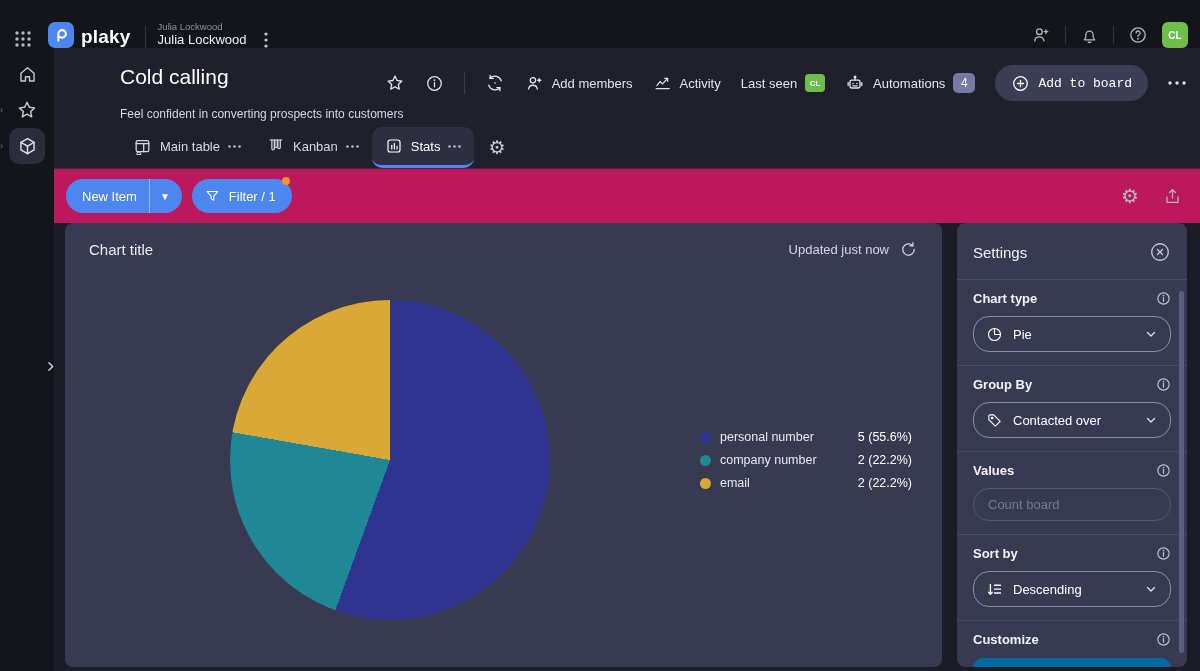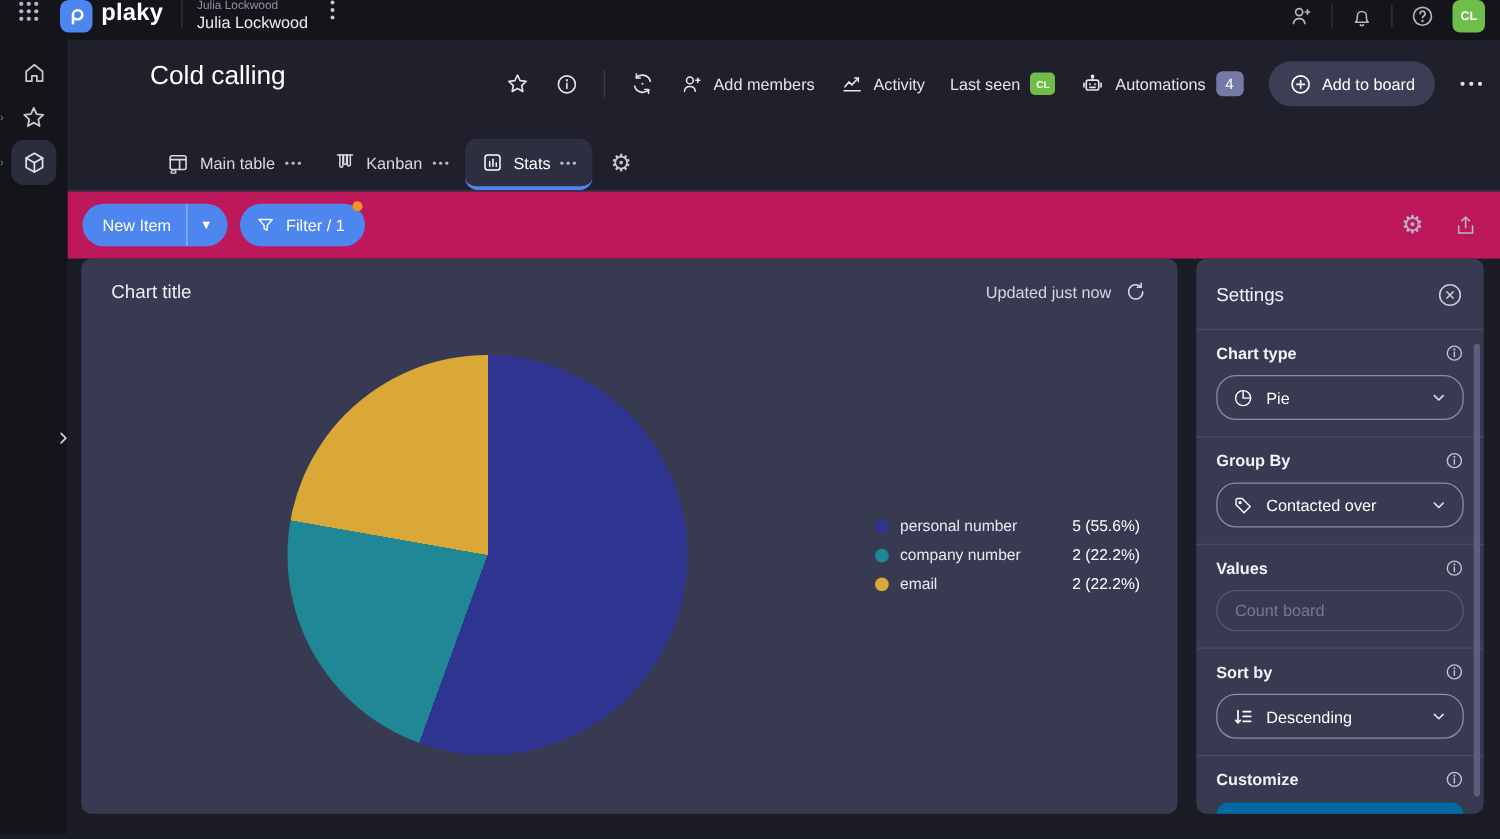--- a/index.html
+++ b/index.html
@@ -2,21 +2,21 @@
 <html><head>
 <meta charset="utf-8">
 <style>
   * { margin:0; padding:0; box-sizing:border-box; }
   html,body { width:1200px; height:671px; overflow:hidden; }
   body { font-family:"Liberation Sans", sans-serif; background:#1b1c25; color:#e9eaf2; }
   svg { display:block; }
   .ic { stroke:currentColor; fill:none; stroke-width:1.6; stroke-linecap:round; stroke-linejoin:round; }
 
   
-  .topbar { height:32px; background:#14151b; display:flex; align-items:flex-start; padding:0 12px 0 14px; position:relative; z-index:5; }
+  .topbar { height:48px; background:#14151b; display:flex; align-items:flex-end; padding:0 12px 0 14px; position:relative; z-index:5; }
   .topbar .right { margin-left:auto; display:flex; align-items:center; gap:14px; color:#b4b6c4; }
   .grid-btn { color:#b4b6c4; margin-right:16px; cursor:pointer; }
   .logo-badge { width:26px; height:26px; border-radius:7px; background:#4d86ee; display:flex; align-items:center; justify-content:center; margin-right:7px; }
   .brand { font-size:19px; font-weight:700; color:#fff; letter-spacing:.2px; margin-right:14px; }
   .tb-sep { width:1px; height:22px; background:#34353f; margin-right:12px; }
   .ws { display:flex; flex-direction:column; line-height:1.15; margin-right:18px; }
   .ws-label { font-size:9.5px; color:#8f91a0; }
   .ws-name { font-size:13px; color:#eceef4; }
   .kebab { color:#c7c9d4; font-size:15px; letter-spacing:0; cursor:pointer; }
   .tb-sep2 { width:1px; height:18px; background:#34353f; }
@@ -34,21 +34,21 @@
 
   
   .board-header { background:#1f202b; height:121px; position:relative; border-bottom:1px solid #32334a; }
   .board-title { position:absolute; left:66px; top:17px; font-size:21px; font-weight:500; color:#fff; }
   .board-subtitle { position:absolute; left:66px; top:59px; font-size:12px; color:#d6d7e2; }
   .board-actions { position:absolute; right:14px; top:17px; height:36px; display:flex; align-items:center; gap:20px; color:#c9cbd8; }
   .ha-item { display:flex; align-items:center; gap:8px; font-size:13px; color:#e3e4ec; cursor:pointer; white-space:nowrap; }
   .ha-sep { width:1px; height:22px; background:#3a3b4a; }
   .mini-badge { width:20px; height:18px; border-radius:4px; display:flex; align-items:center; justify-content:center; font-size:8px; font-weight:700; color:#fff; }
   .count-badge { min-width:22px; height:20px; border-radius:5px; background:#7679a3; display:flex; align-items:center; justify-content:center; font-size:12px; color:#fff; padding:0 5px; }
-  .pill-btn { height:36px; border-radius:18px; background:#3c3e55; border:none; color:#fff; font-size:13px; display:flex; align-items:center; gap:8px; padding:0 16px; cursor:pointer; font-family:Liberation Sans, sans-serif; }
+  .pill-btn { height:36px; border-radius:18px; background:#3c3e55; border:none; color:#fff; font-size:13px; display:flex; align-items:center; gap:8px; padding:0 16px; cursor:pointer; font-family:Liberation Mono, monospace; }
   .more-dots { color:#dfe1ea; cursor:pointer; }
 
   .tabs { position:absolute; left:66px; bottom:0; display:flex; align-items:stretch; height:41px; }
   .tab { display:flex; align-items:center; gap:8px; padding:0 13px; font-size:13px; color:#d8d9e4; cursor:pointer; border-bottom:3px solid transparent; border-radius:6px 6px 0 0; }
   .tab .ellips { color:#b9bbc9; }
   .tab.active { background:#2d2e3f; color:#fff; border-bottom-color:#4d86ee;border-radius:10px; }
   .tabs-gear { display:flex; align-items:center; padding:0 14px; color:#c6c8d4; cursor:pointer; }
   .uicon { font-family:"DejaVu Sans", sans-serif; font-size:19px; line-height:1; }
 
   
@@ -180,20 +180,21 @@
       <svg class="ic" width="13" height="13" viewBox="0 0 24 24" style="stroke-width:2.4">
           <polyline points="9,5 16,12 9,19"></polyline>
         </svg>
     </span>
   </nav>
 
   <main class="main">
 
     <div class="board-header">
       <h1 class="board-title">Cold calling</h1>
+      <div class="board-subtitle">Feel confident in converting prospects into customers</div>
 
       <div class="board-actions">
         <span class="ha-item">
           <svg class="ic" width="20" height="20" viewBox="0 0 24 24">
               <path d="M12 3.6l2.5 5.4 5.8.7-4.3 4 1.1 5.7-5.1-2.9-5.1 2.9 1.1-5.7-4.3-4 5.8-.7z"></path>
             </svg>
         </span>
         <span class="ha-item">
           <svg class="ic" width="19" height="19" viewBox="0 0 24 24">
               <circle cx="12" cy="12" r="8.6"></circle>

